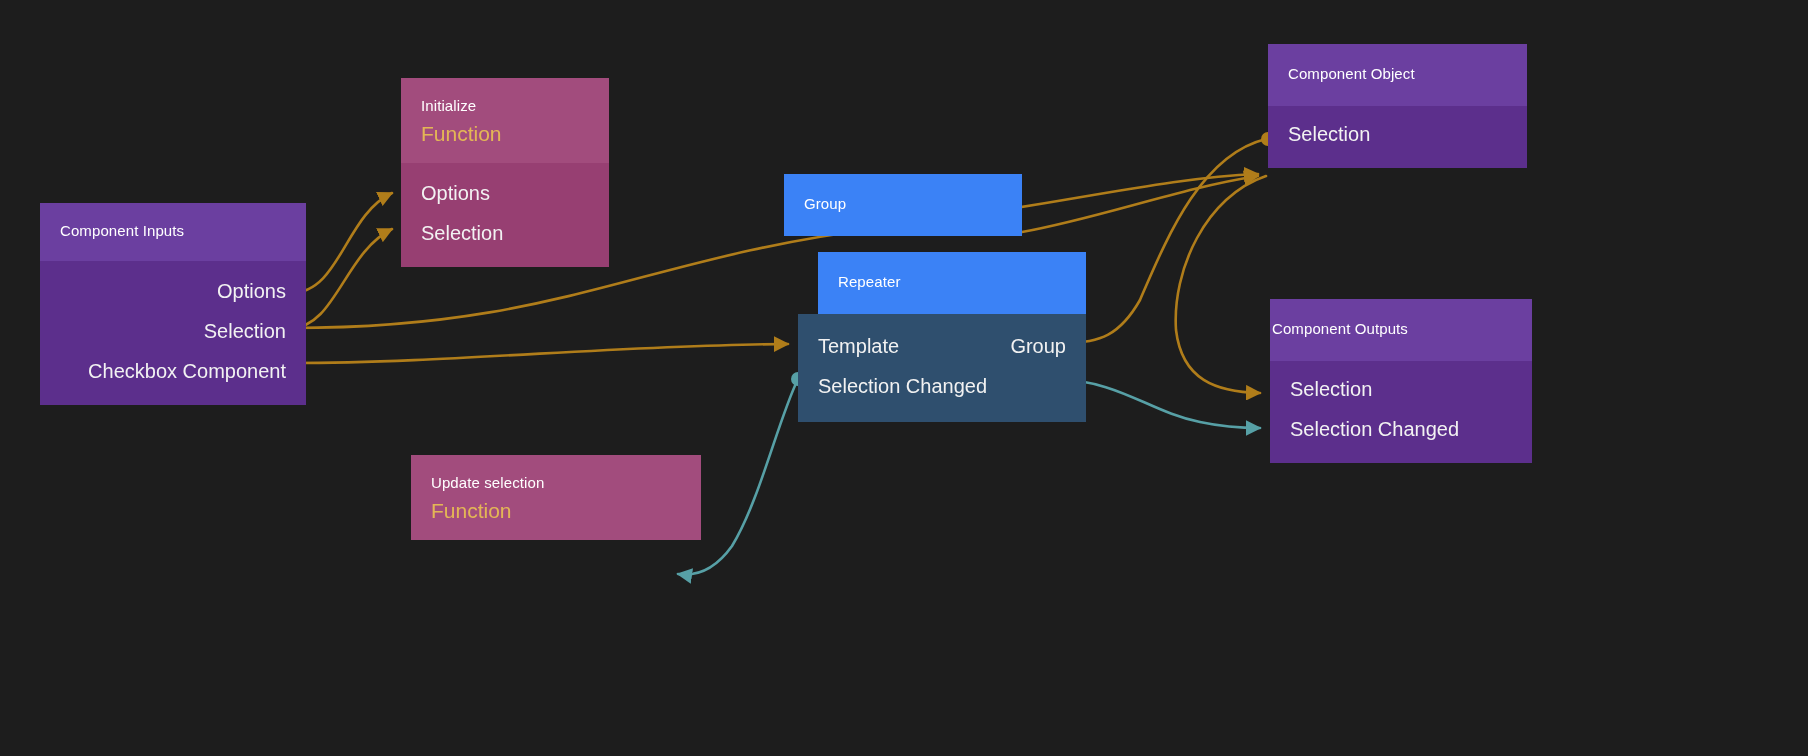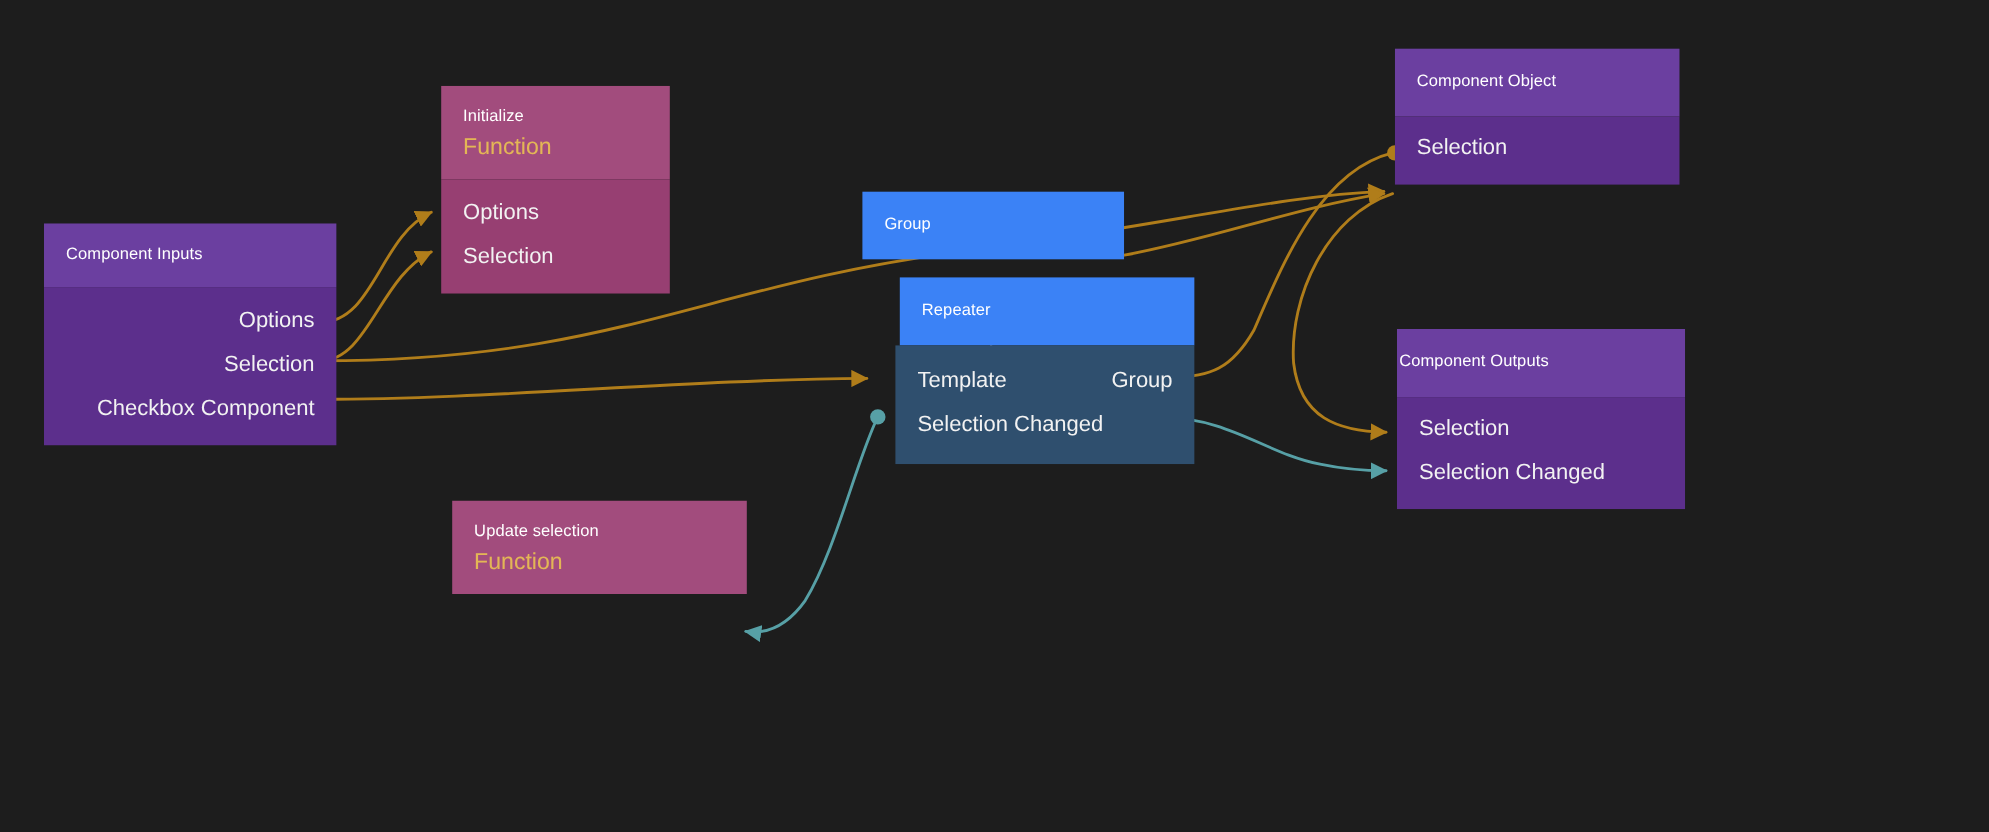--- a/index.html
+++ b/index.html
@@ -163,38 +163,38 @@
     <div class="node-body">
       <div class="port-row align-left">
         <span class="port-label">Options</span>
       </div>
       <div class="port-row align-left">
         <span class="port-label">Selection</span>
       </div>
     </div>
   </div>
 
-  <div class="node n-magenta" style="left:411px; top:455px; width:268px;">
+  <div class="node n-magenta" style="left:411px; top:455px; width:290px;">
     <div class="node-header">
       <div class="node-title">Update selection</div>
       <div class="node-subtitle">Function</div>
     </div>
   </div>
 
   <div class="node n-blue" style="left:764px; top:174px; width:258px;">
     <div class="node-header" style="padding:16px 20px 18px 20px;">
       <div class="node-title">Group</div>
     </div>
   </div>
 
   <div class="node n-blue" style="left:798px; top:252px; width:288px;">
     <div class="node-header" style="padding:16px 20px 18px 20px;">
       <div class="node-title">Repeater</div>
     </div>
-    <div class="node-body" style="padding-top:12px; padding-bottom:16px;margin-left:16px;">
+    <div class="node-body" style="padding-top:12px; padding-bottom:16px;">
       <div class="port-row split">
         <span class="port-label">Template</span>
         <span class="port-label">Group</span>
       </div>
       <div class="port-row align-left">
         <span class="port-label">Selection Changed</span>
       </div>
     </div>
   </div>
 

